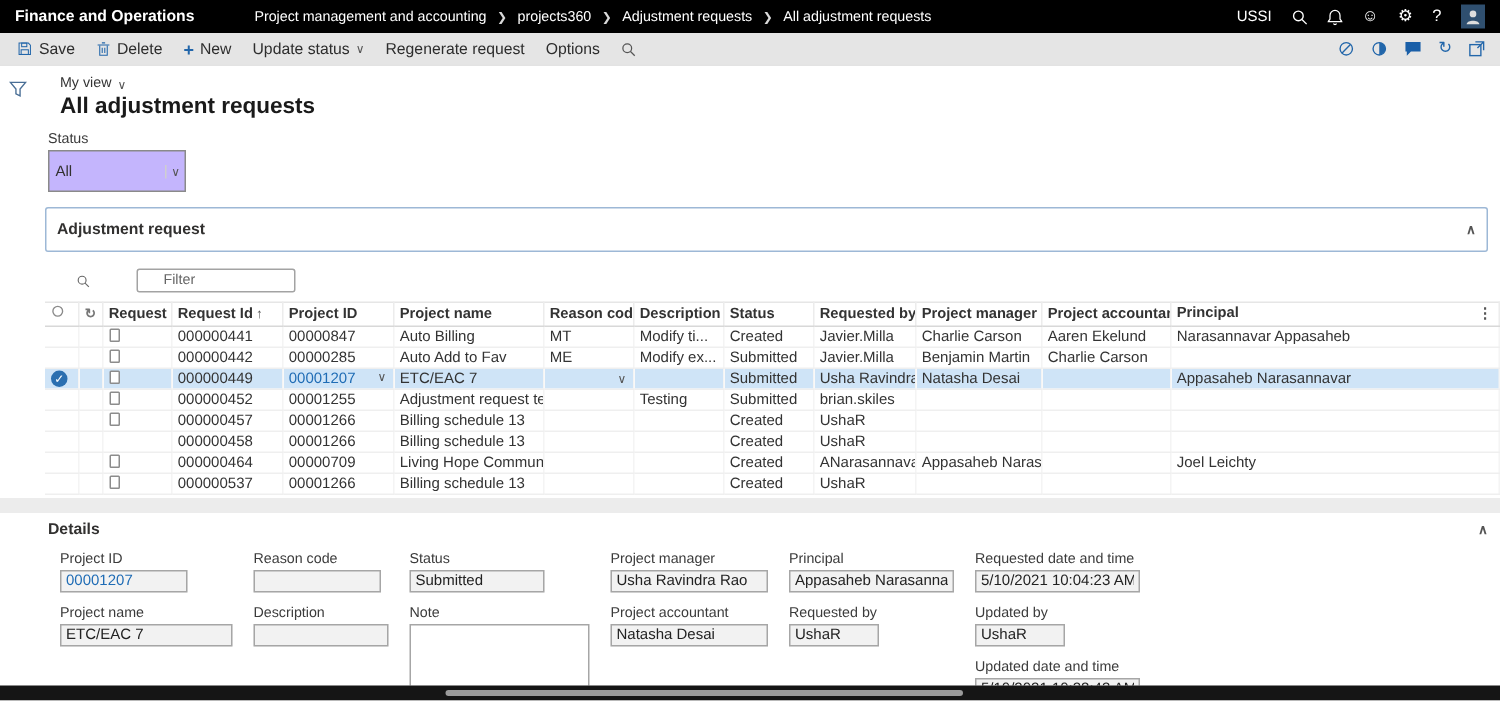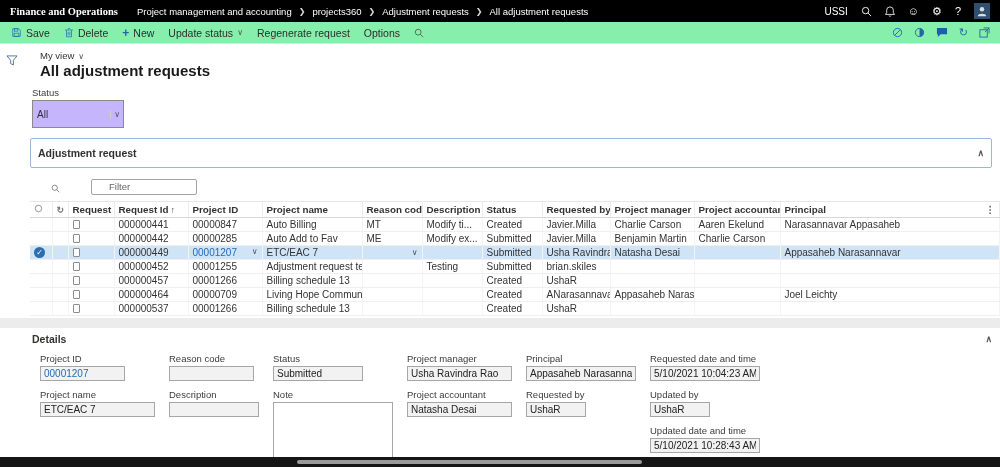--- a/index.html
+++ b/index.html
@@ -1,31 +1,31 @@
 <!DOCTYPE html>
 <html><head>
 <meta charset="utf-8">
 <style>
   * { box-sizing: border-box; margin: 0; padding: 0; }
   body { font-family: "Liberation Sans", sans-serif; background:#888; }
   .app { position:relative; width:1000px; height:467px; background:#fff; overflow:hidden; color:#323130; }
 
   
   .topbar { display:flex; align-items:center; height:22px; background:#000; color:#fff; font-size:10px; padding:0 10px; }
-  .app-name { font-size:10.5px; font-weight:bold; margin-right:19px; white-space:nowrap;font-family:Liberation Serif, serif; }
+  .app-name { font-size:10.5px; font-weight:bold; margin-right:40px; white-space:nowrap; }
   .crumbs { display:flex; align-items:center; gap:7px; font-size:9.5px; white-space:nowrap; }
   .crumb { cursor:pointer; }
   .crumb-sep { font-size:8px; opacity:.85; }
   .topbar-right { margin-left:auto; display:flex; align-items:center; gap:13px; }
   .company { font-size:10px; cursor:pointer; }
   .tbi { font-size:11px; line-height:1; cursor:pointer; color:#fff; display:flex; align-items:center; }
   .avatar { width:16px; height:16px; background:#2f4f6f; display:flex; align-items:center; justify-content:center; cursor:pointer; }
 
   
-  .toolbar { display:flex; align-items:center; height:22px; background:#86efac; border-bottom:1px solid #e3e3e3; font-size:10.5px; padding:0 4px; }
+  .toolbar { display:flex; align-items:center; height:22px; background:#e5e5e5; border-bottom:1px solid #e3e3e3; font-size:10.5px; padding:0 4px; }
   .tbtn { display:flex; align-items:center; gap:4px; padding:0 7px; height:100%; cursor:pointer; color:#2d2d2d; white-space:nowrap; }
   .plus { color:#2266aa; font-size:12px; font-weight:bold; }
   .chev { color:#555; font-size:8px; }
   .toolbar-right { margin-left:auto; display:flex; align-items:center; gap:11px; padding-right:6px; }
   .tri { cursor:pointer; display:flex; align-items:center; color:#2266aa; font-size:11px; line-height:1; }
 
   
   .main { position:relative; height:413px; overflow:hidden; }
   .funnel { position:absolute; left:6px; top:8px; cursor:pointer; }
   .page { padding:6px 0 0 32px; }
@@ -333,20 +333,35 @@
                 <td></td>
                 <td>Created</td>
                 <td>UshaR</td>
                 <td></td>
                 <td></td>
                 <td></td>
               </tr>
               <tr>
                 <td></td>
                 <td></td>
+                <td></td>
+                <td>000000458</td>
+                <td>00001266</td>
+                <td>Billing schedule 13</td>
+                <td></td>
+                <td></td>
+                <td>Created</td>
+                <td>UshaR</td>
+                <td></td>
+                <td></td>
+                <td></td>
+              </tr>
+              <tr>
+                <td></td>
+                <td></td>
                 <td><span class="doc"></span></td>
                 <td>000000464</td>
                 <td>00000709</td>
                 <td>Living Hope Communit...</td>
                 <td></td>
                 <td></td>
                 <td>Created</td>
                 <td>ANarasannavar</td>
                 <td>Appasaheb Naras...</td>
                 <td></td>

